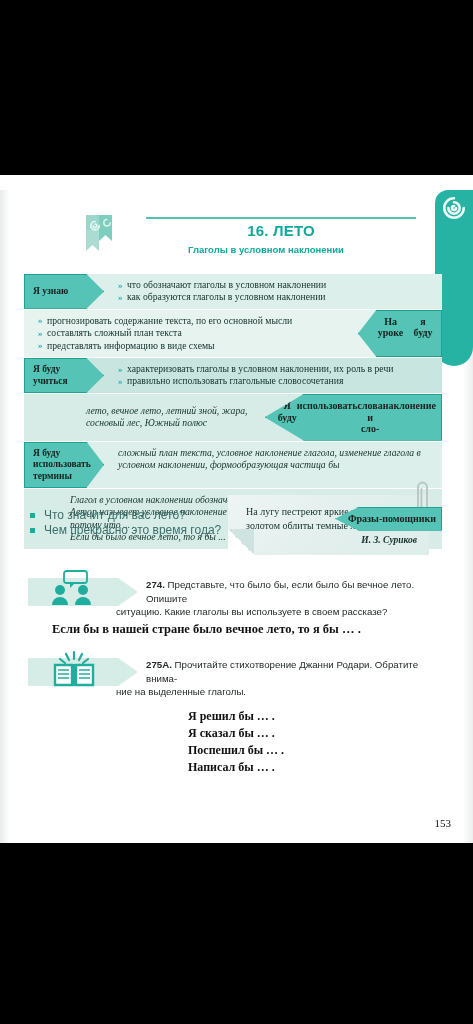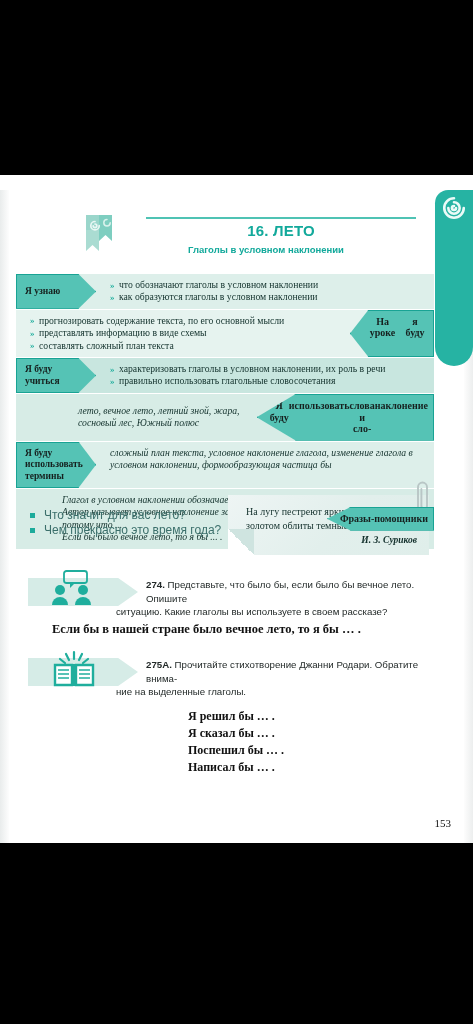--- a/index.html
+++ b/index.html
@@ -54,21 +54,21 @@
     position:absolute; left:30px; top:27px; width:300px;
     text-align:center;
     font-family:"Liberation Sans", sans-serif;
     font-weight:bold; font-size:9.5px; color:#12a99b;
   }
   
   #emblem { position:absolute; left:-4px; top:-4px; width:40px; height:40px; }
 
   
   #objectives {
-    position:absolute; left:16px; top:84px; width:418px;
+    position:absolute; left:24px; top:84px; width:418px;
   }
   .row {
     position:relative;
     display:flex; align-items:stretch;
     border-bottom:1px solid #ffffff;
     min-height:20px;
   }
   .row.light { background:#ddefea; }
   .row.mid   { background:#c8e6df; }
   .row.pale  { background:#e6f3ef;gap:28px; }
@@ -231,22 +231,22 @@
           </div>
           <div class="cell-body">
             <div class="bullet-line">что обозначают глаголы в условном наклонении</div>
             <div class="bullet-line">как образуются глаголы в условном наклонении</div>
           </div>
         </div>
 
         <div class="row pale">
           <div class="cell-body">
             <div class="bullet-line">прогнозировать содержание текста, по его основной мысли</div>
+            <div class="bullet-line">составлять сложный план текста</div>
             <div class="bullet-line">представлять информацию в виде схемы</div>
-            <div class="bullet-line">составлять сложный план текста</div>
           </div>
           <div class="tag-right">
             <span>На уроке</span>
             <span>я буду</span>
           </div>
         </div>
 
         <div class="row mid">
           <div class="tag-left">
             <span>Я буду</span>

